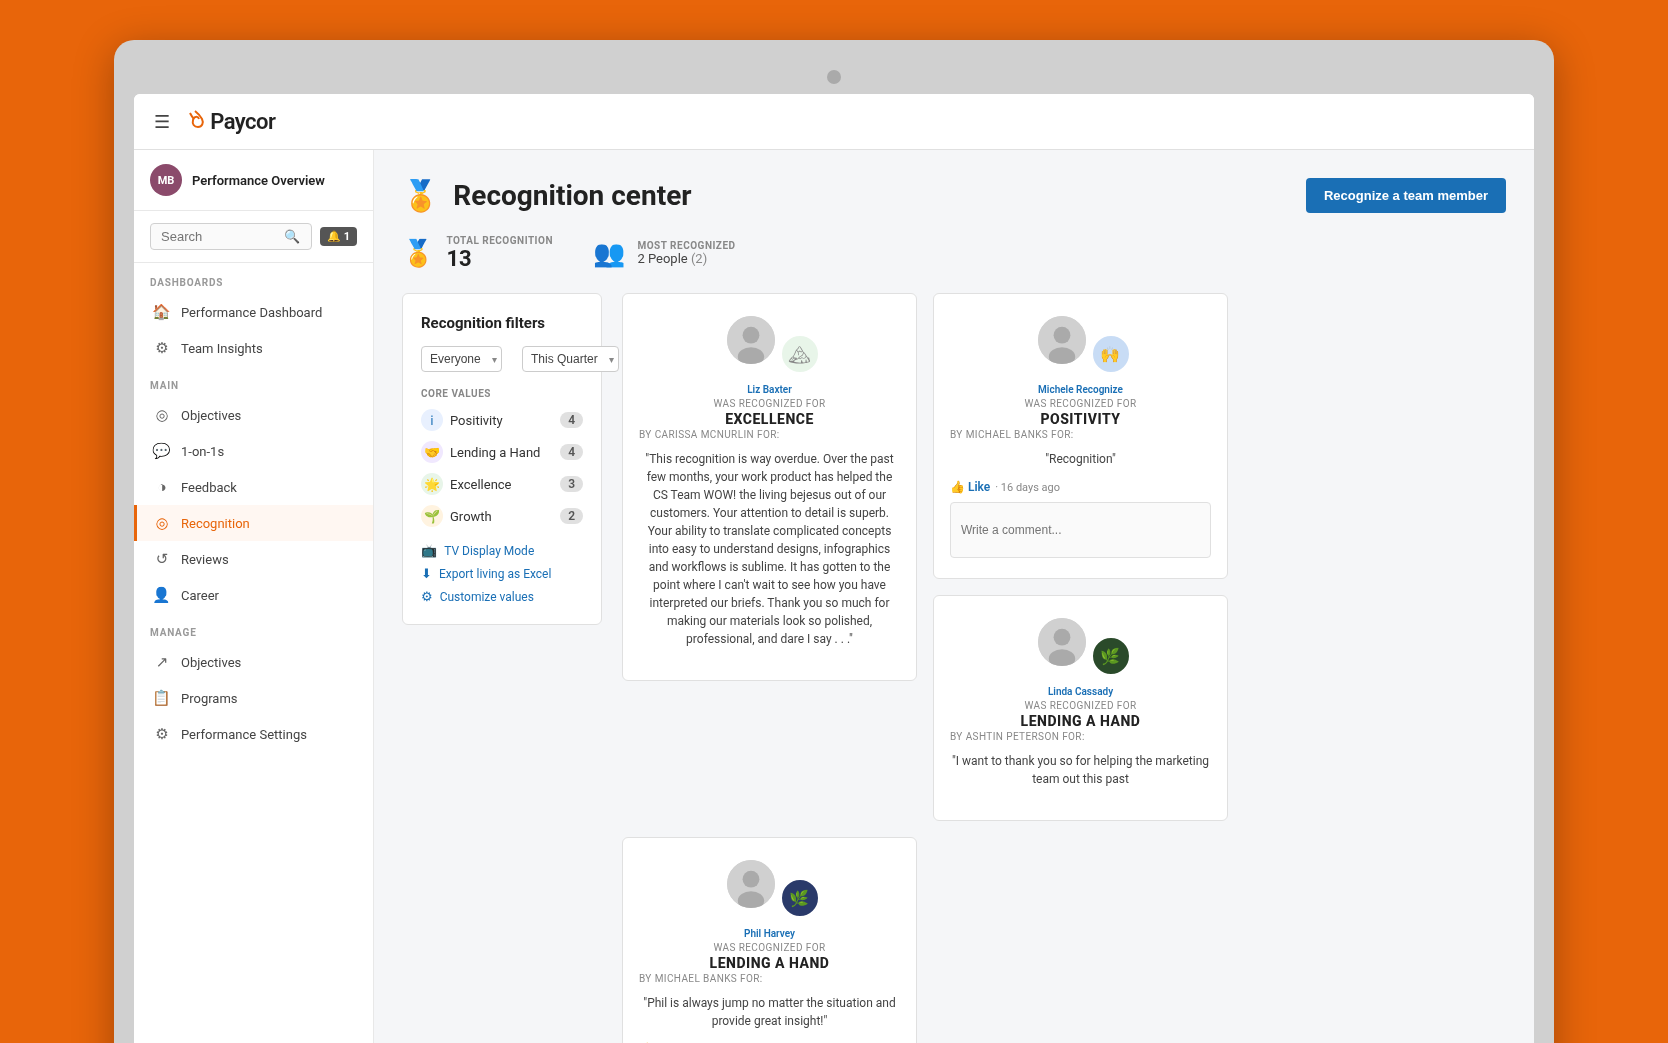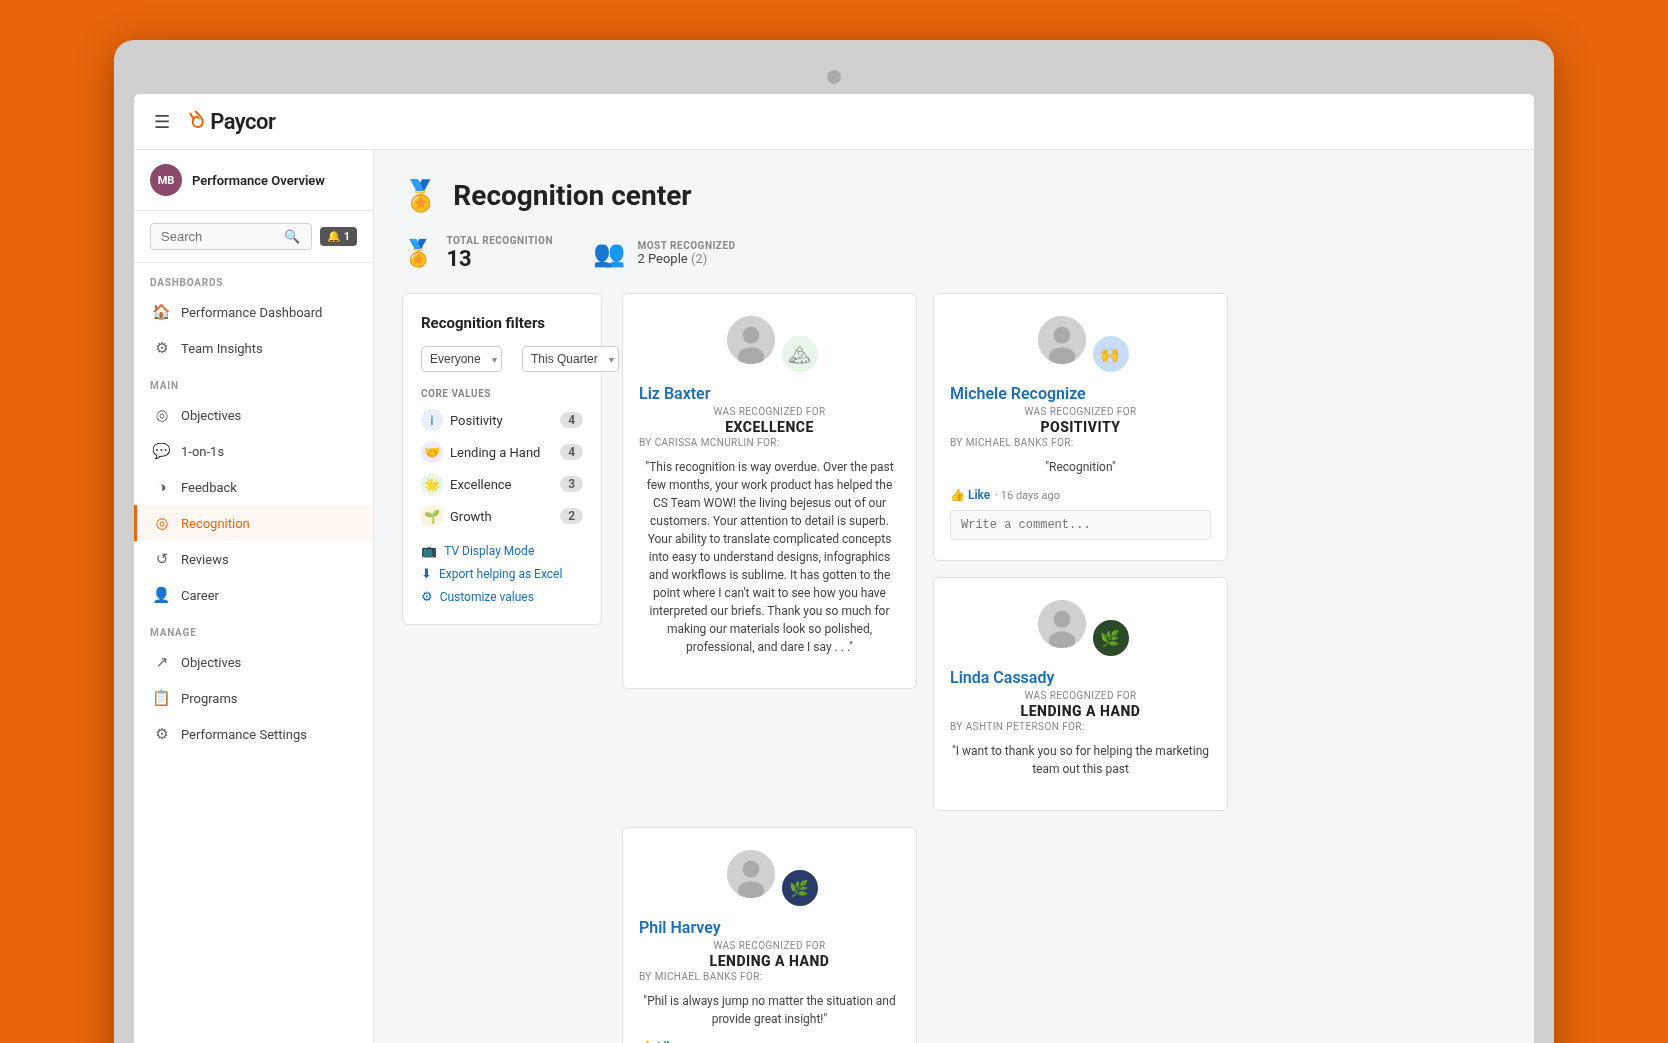--- a/index.html
+++ b/index.html
@@ -392,22 +392,22 @@
       right: calc(50% - 50px);
     }
     .rec-avatar-primary {
       position: absolute;
       left: calc(50% - 45px);
       top: 0;
     }
     .badge-hands { background: #ede7f6; }
     .badge-star { background: #e8f5e9; }
     .rec-name {
-      text-align: left;
-      font-size: 16px;
+      text-align: center;
+      font-size: 10px;
       font-weight: 600;
       color: #1a6fb5;
       margin-bottom: 3px;
     }
     .rec-was-recognized {
       text-align: center;
       font-size: 10px;
       color: #888;
       text-transform: uppercase;
       letter-spacing: 0.4px;
@@ -452,26 +452,25 @@
       font-weight: 600;
     }
     .like-time {
       font-size: 11px;
       color: #888;
     }
     .comment-input {
       width: 100%;
       border: 1px solid #e0e0e0;
       border-radius: 4px;
-      padding: 7px 10px;
+      padding: 20px 10px;
       font-size: 12px;
       color: #888;
       outline: none;
       background: #fafafa;
-      font-family: Liberation Mono, monospace;
     }
   </style>
 </head>
 <body>
 
 <div class="laptop-frame">
   <div class="laptop-camera"></div>
   <div class="screen">
 
     <div class="topbar">
@@ -560,20 +559,21 @@
         </div>
       </div>
 
       <div class="content">
 
         <div class="content-header">
           <div class="page-title-row">
             <span class="page-title-icon">🏅</span>
             <h1 class="page-title">Recognition center</h1>
           </div>
+          <button class="recognize-btn">Recognize a team member</button>
         </div>
 
         <div class="stats-row">
           <div class="stat-card">
             <span class="stat-icon">🏅</span>
             <div class="stat-info">
               <div class="stat-label">TOTAL RECOGNITION</div>
               <div class="stat-value">13</div>
             </div>
           </div>
@@ -640,21 +640,21 @@
               <span class="cv-count">2</span>
             </div>
 
             <div class="filter-links">
               <a class="filter-link">
                 <span class="link-icon">📺</span>
                 <span>TV Display Mode</span>
               </a>
               <a class="filter-link">
                 <span class="link-icon">⬇</span>
-                <span>Export helping as Excel</span>
+                <span>Export living as Excel</span>
               </a>
               <a class="filter-link">
                 <span class="link-icon">⚙</span>
                 <span>Customize values</span>
               </a>
             </div>
           </div>
 
           <div class="recognition-cards">
 

